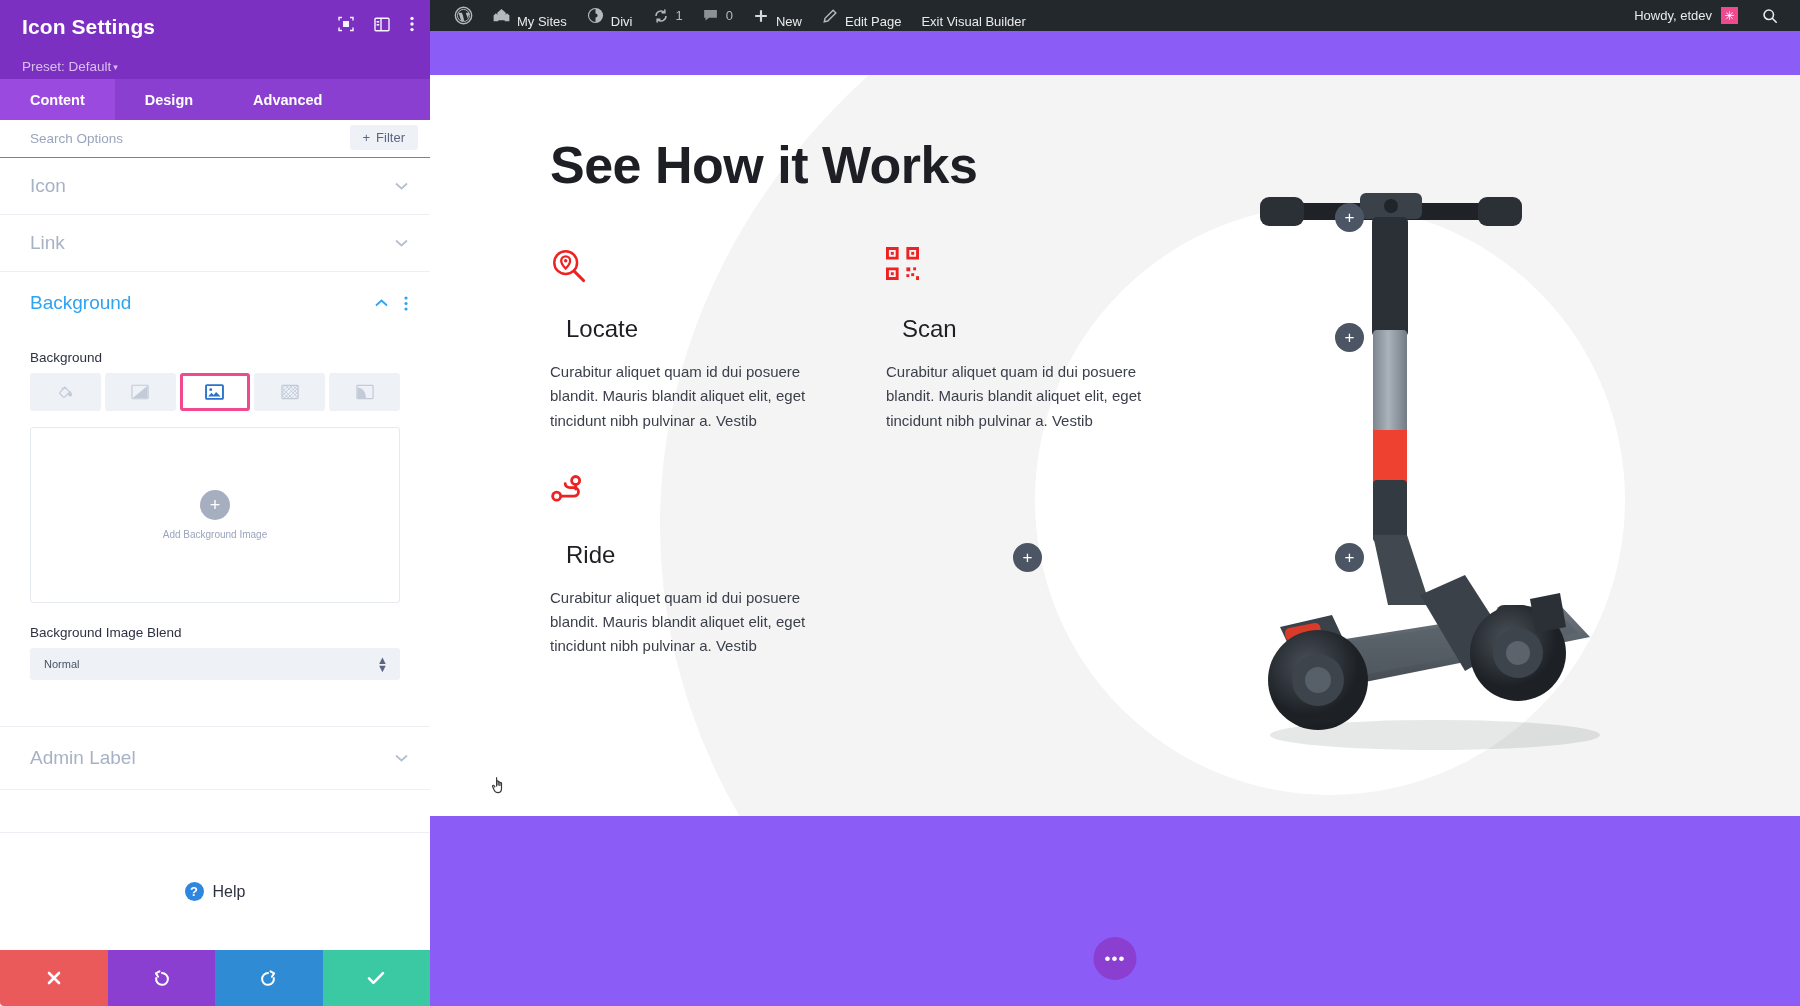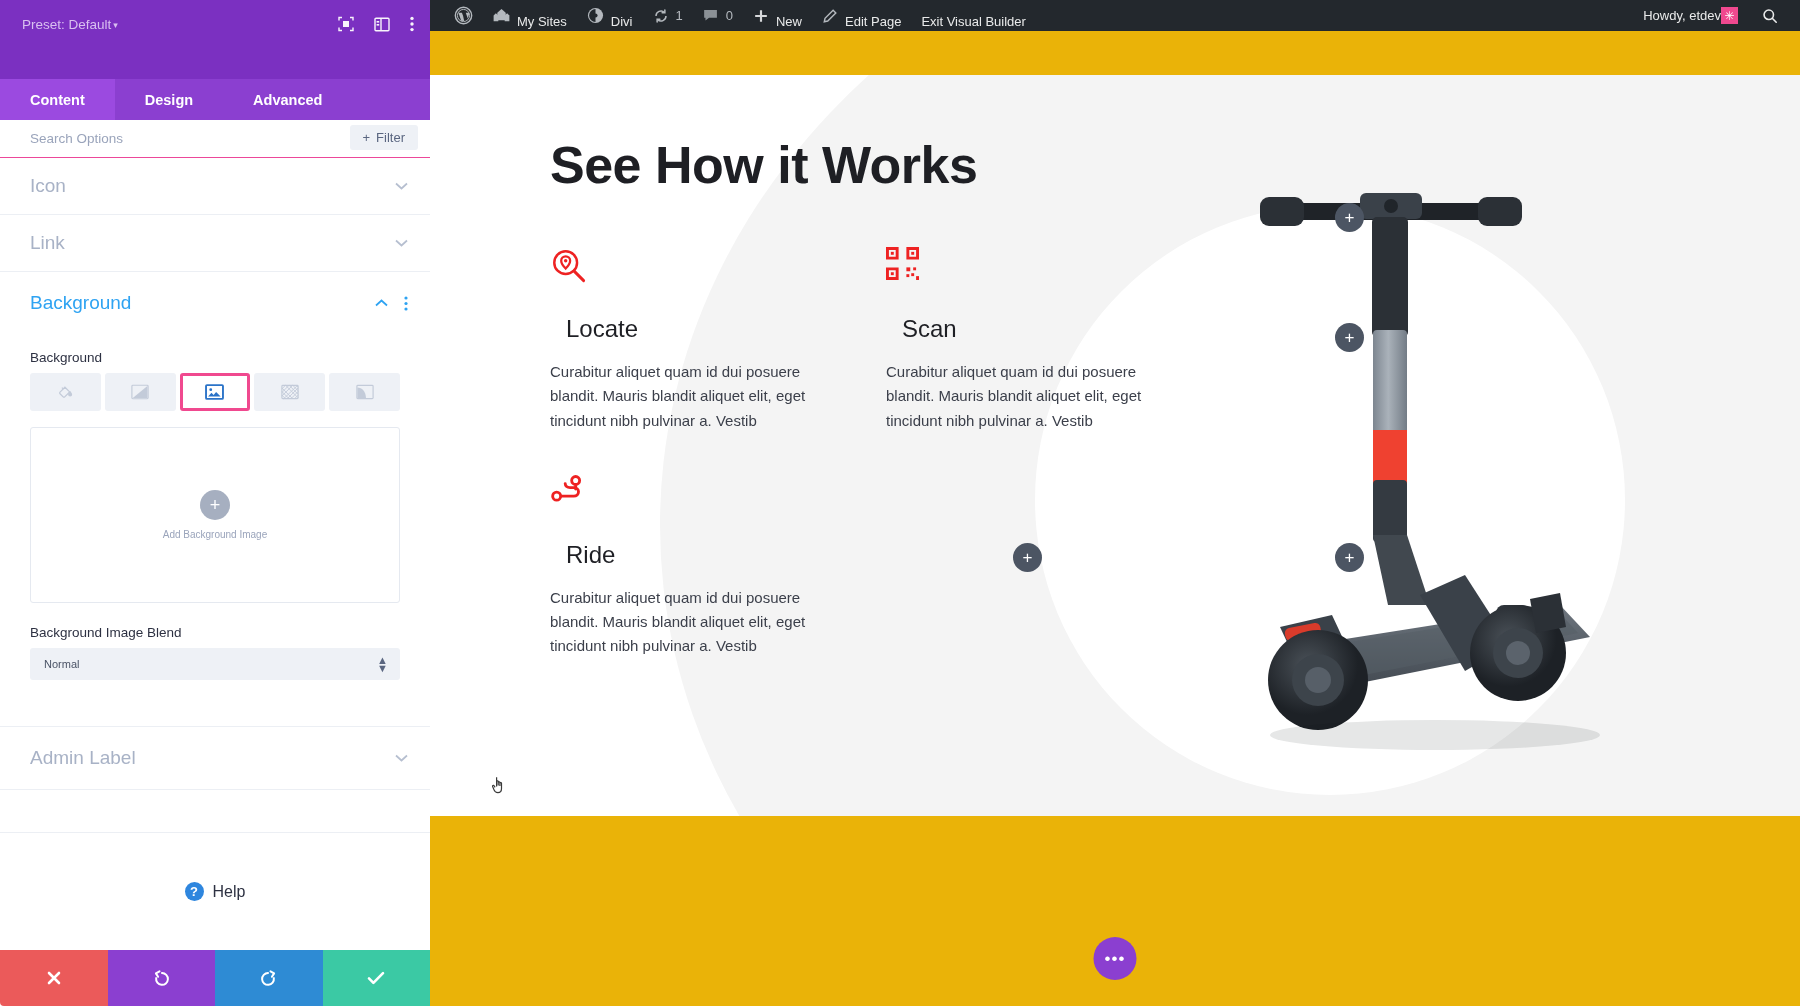--- a/index.html
+++ b/index.html
@@ -24,21 +24,21 @@
     background: #7b30c1;
     padding: 14px 22px 12px 22px;
     height: 79px;
     position: relative;
   }
   .panel-title {
     color: #fff; font-size: 21px; font-weight: bold;
     letter-spacing: .1px; line-height: 1.25;
   }
   .panel-preset {
-    color: #d9bff0; font-size: 13.5px; margin-top: 3px;
+    color: #d9bff0; font-size: 13.5px; margin-top: 19px;
   }
   .panel-preset .caret { font-size: 9px; position: relative; top: -1px; margin-left: 2px;}
   .header-icons {
     position: absolute; top: 16px; right: 16px;
     display: flex; align-items: center; gap: 20px;
   }
   .hicon { cursor: pointer; opacity: .95; display: flex; }
 
   .tabs {
     display: flex; background: #8b3fd0; height: 41px;
@@ -154,30 +154,30 @@
   }
   .ab-item {
     display: flex; align-items: center; gap: 7px;
     padding: 0 10px; height: 31px; cursor: pointer; white-space: nowrap;
   }
   .ab-item .lbl { font-size: 13px; margin-top: 11px; }
   .ab-count { color: #b4b9be; font-size: 13px; }
   .ab-right {
     margin-left: auto; display: flex; align-items: center; gap: 0; padding-right: 10px;
   }
-  .howdy { display: flex; align-items: center; padding: 0 12px; cursor: pointer; }
+  .howdy { display: flex; align-items: center; gap: 9px; padding: 0 12px; cursor: pointer; }
   .avatar {
     width: 17px; height: 17px; background: #f0498f; display: flex;
     align-items: center; justify-content: center; color: #fff; font-size: 12px;
   }
   .ab-search { padding: 0 12px; cursor: pointer; display: flex; align-items: center; }
 
   .page-frame {
     position: absolute; top: 31px; left: 0; right: 0; bottom: 0;
-    background: #eab308;
+    background: #8b5cf6;
   }
   .page-white {
     position: absolute; top: 44px; left: 0; right: 0; height: 741px;
     background: #fff; overflow: hidden;
   }
   .grey-blob {
     position: absolute; left: 230px; top: -200px;
     width: 1500px; height: 1300px; background: #f4f4f4;
     border-radius: 50% 0 0 50% / 50% 0 0 50%;
   }
@@ -225,20 +225,21 @@
   .cursor-arrow { position: absolute; z-index: 20; }
 </style>
 </head>
 <body>
 
 <div class="app">
 
   <aside class="panel">
 
     <div class="panel-header">
+      <div class="panel-title">Icon Settings</div>
       <div class="panel-preset">
         <span>Preset: Default</span><span class="caret">▾</span>
       </div>
       <div class="header-icons">
         <span class="hicon">
           <svg width="16" height="16" viewBox="0 0 16 16" fill="none" stroke="#fff" stroke-width="1.4">
             <path d="M1 4.5V1.5h3M12 1.5h3v3M15 11.5v3h-3M4 14.5H1v-3"></path>
             <rect x="5" y="5" width="6" height="6" fill="#fff" stroke="none"></rect>
           </svg>
         </span>

